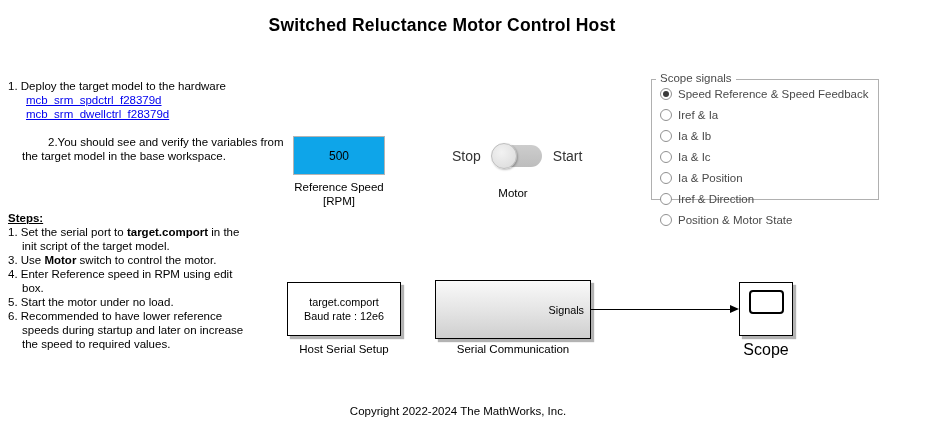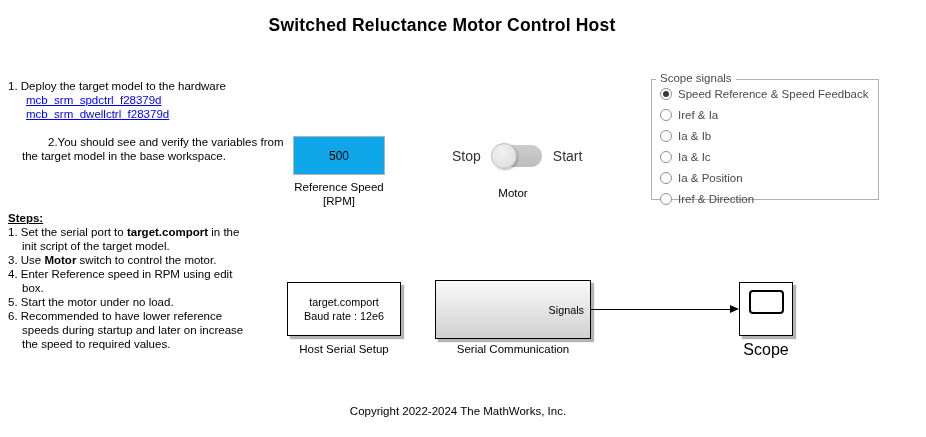--- a/index.html
+++ b/index.html
@@ -138,20 +138,24 @@
         <span class="radio-label">Ia &amp; Ic</span>
       </div>
       <div class="radio-row">
         <span class="radio"></span>
         <span class="radio-label">Ia &amp; Position</span>
       </div>
       <div class="radio-row">
         <span class="radio"></span>
         <span class="radio-label">Iref &amp; Direction</span>
       </div>
+      <div class="radio-row">
+        <span class="radio"></span>
+        <span class="radio-label">Position &amp; Motor State</span>
+      </div>
     </div>
   </div>
 
   <div class="block host-block">
     <div>target.comport</div>
     <div>Baud rate : 12e6</div>
   </div>
   <div class="block-label host-label">Host Serial Setup</div>
 
   <div class="block serial-block">

